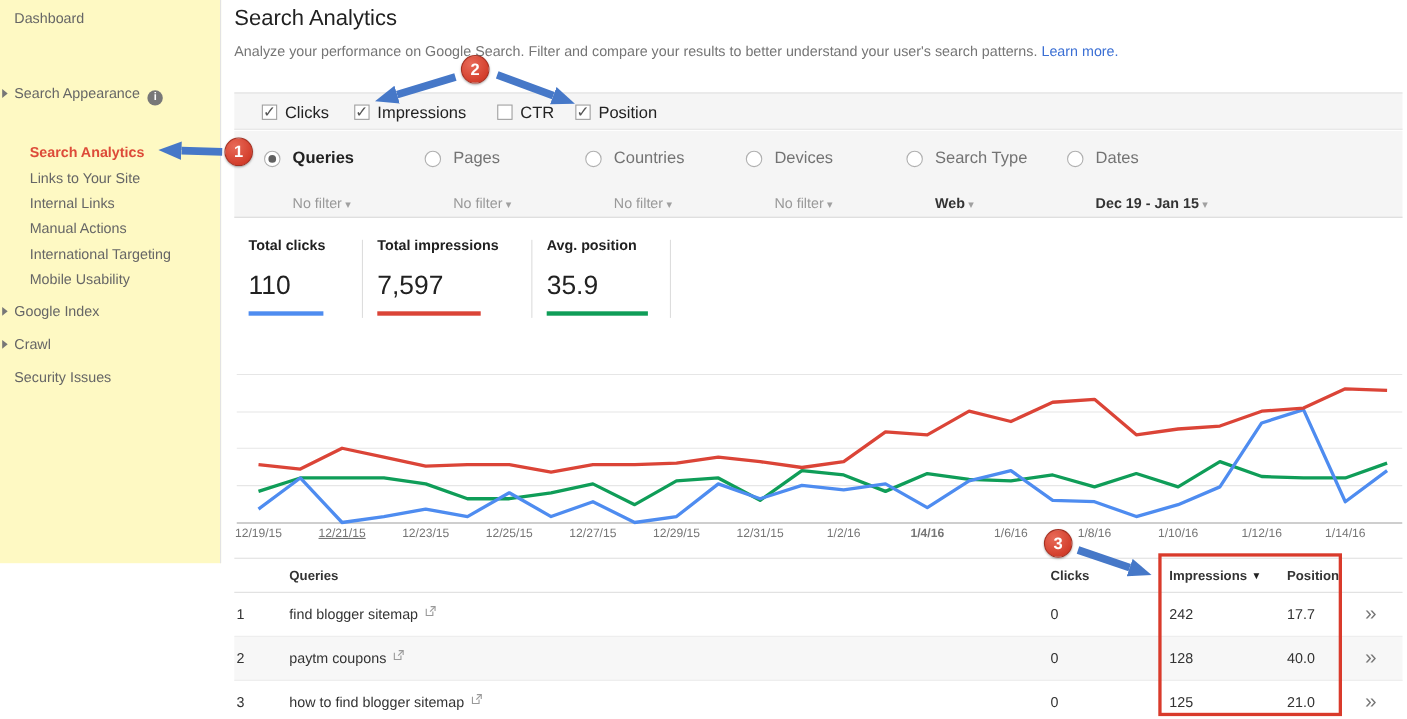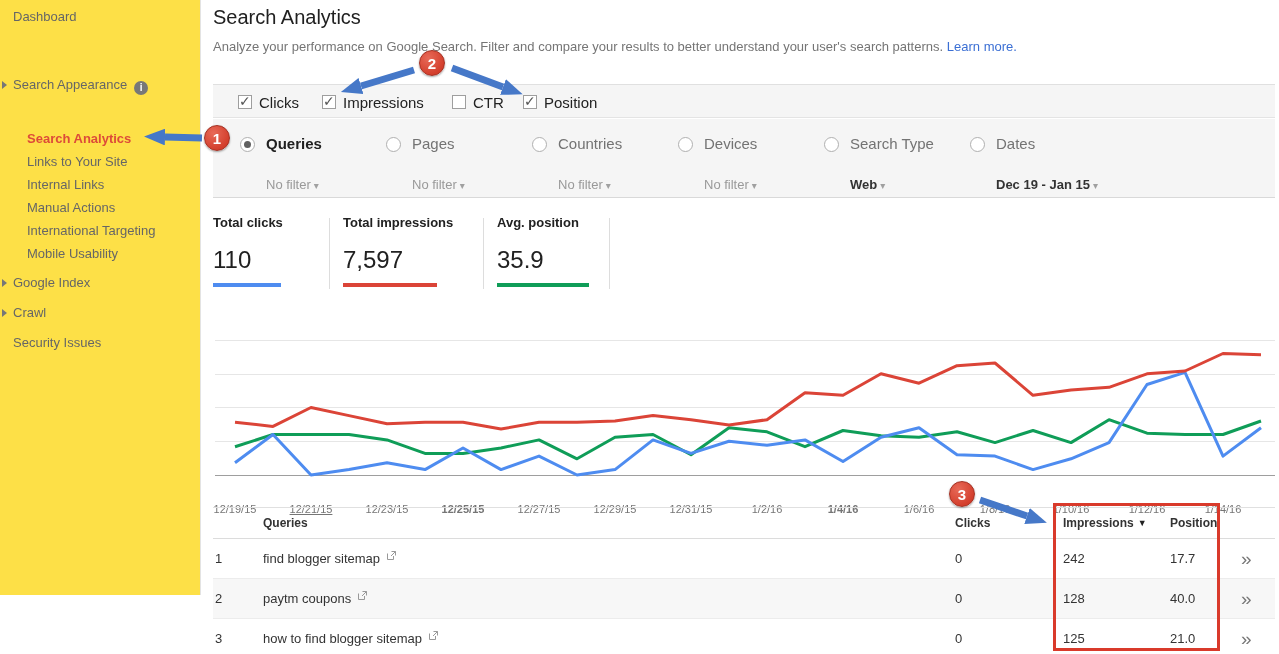--- a/index.html
+++ b/index.html
@@ -1,21 +1,21 @@
 <!DOCTYPE html>
 <html><head>
 <meta charset="utf-8">
 <style>
   * { box-sizing: border-box; margin: 0; padding: 0; }
   html,body { background:#fff; }
   body { font-family: "Liberation Sans", "DejaVu Sans", sans-serif; }
   .screen { position:relative; width:1279px; height:654px; background:#fff; overflow:hidden; }
 
   
-  .sidebar { position:absolute; left:0; top:0; width:201px; height:595px; background:#fde047; border-right:1px solid #e3e3e3; }
+  .sidebar { position:absolute; left:0; top:0; width:201px; height:512px; background:#fef9c3; border-right:1px solid #e3e3e3; }
   .nav-item { position:absolute; left:0; width:100%; height:20px; font-size:13px; color:#666; cursor:pointer; line-height:20px; }
   .nav-item .nav-label { padding-left:13px; display:inline-block; }
   .nav-item.child .nav-label { padding-left:27px; }
   .nav-item.section-open .nav-label { color:#555; font-weight:bold; }
   .nav-item.active .nav-label { color:#dd4b39; font-weight:bold; }
   .tri { position:absolute; top:6px; left:2px; width:0; height:0; }
   .tri.right { border-left:5px solid #777; border-top:4px solid transparent; border-bottom:4px solid transparent; }
   .tri.down  { border-top:5px solid #777; border-left:4px solid transparent; border-right:4px solid transparent; top:8px; }
   .info-badge { display:inline-block; width:14px; height:14px; border-radius:50%; background:#787878; color:#fff;
     font-size:10px; font-weight:bold; text-align:center; line-height:14px; margin-left:7px; vertical-align:-2px; font-style:normal; }
@@ -49,21 +49,21 @@
   
   .card { position:absolute; top:215px; }
   .card-label { font-size:13px; font-weight:bold; color:#212121; }
   .card-value { font-size:24px; color:#212121; margin-top:16px; }
   .card-underline { height:4px; margin-top:9px; }
   .card-divider { position:absolute; top:218px; height:71px; width:1px; background:#ddd; }
 
   
   .chart { position:absolute; left:215px; top:340px; width:1060px; height:154px; }
   #chart-svg { display:block; }
-  .chart-ticks { position:absolute; left:0; top:139px; width:1060px; height:15px;margin-top:24px; }
+  .chart-ticks { position:absolute; left:0; top:139px; width:1060px; height:15px; }
   .chart-ticks .tick { position:absolute; top:0; width:60px; text-align:center; font-size:11px; color:#757575; }
 
   
   .q-table { position:absolute; left:213px; right:4px; top:507px; }
   .t-head { position:relative; height:32px; border-top:1px solid #e0e0e0; border-bottom:1px solid #dcdcdc; }
   .t-row { position:relative; height:40px; border-bottom:1px solid #ececec; background:#fff; }
   .t-row.alt { background:#f7f7f7; }
   .t-cell { position:absolute; top:0; height:100%; display:flex; align-items:center; font-size:13px; color:#333; }
   .t-head .t-cell { font-size:12px; font-weight:bold; color:#333; }
   .c-rank { left:2px; width:30px; }
@@ -163,21 +163,21 @@
         <div class="dim-label">Search Type</div>
         <div class="dim-filter"><span>Web</span><span class="caret">▾</span></div>
       </div>
     <div class="dim-option bold-filter" style="left:757px">
         <span class="radio"></span>
         <div class="dim-label">Dates</div>
         <div class="dim-filter"><span>Dec 19 - Jan 15</span><span class="caret">▾</span></div>
       </div>
   </div>
 
-  <div class="card" style="left:213px">
+  <div class="card" style="left:226px">
     <div class="card-label">Total clicks</div>
     <div class="card-value">110</div>
     <div class="card-underline" style="width: 68px; background: rgb(78, 140, 240);"></div>
   </div>
   <div class="card" style="left:343px">
     <div class="card-label">Total impressions</div>
     <div class="card-value">7,597</div>
     <div class="card-underline" style="width: 94px; background: rgb(219, 68, 55);"></div>
   </div>
   <div class="card" style="left:497px">
@@ -197,21 +197,21 @@
       <line x1="0" y1="101.5" x2="1060" y2="101.5" stroke="#e6e6e6"></line>
       <line x1="0" y1="135.5" x2="1060" y2="135.5" stroke="#9e9e9e"></line>
       <polyline fill="none" stroke-width="3" stroke-linejoin="round" stroke="#0f9d58" points="20.0,106.7 58.0,94.5 96.0,94.5 134.0,94.5 172.0,99.9 210.0,113.4 248.0,113.4 286.0,108.0 324.0,99.9 362.0,118.8 400.0,97.2 438.0,94.5 476.0,114.8 514.0,87.8 552.0,91.8 590.0,106.7 628.0,90.5 666.0,95.8 704.0,97.2 742.0,91.8 780.0,102.6 818.0,90.5 856.0,102.6 894.0,79.7 932.0,93.2 970.0,94.5 1008.0,94.5 1046.0,81.0"></polyline>
       <polyline fill="none" stroke-width="3" stroke-linejoin="round" stroke="#4e8cf0" points="20.0,122.8 58.0,94.5 96.0,135.0 134.0,129.6 172.0,122.8 210.0,129.6 248.0,108.0 286.0,129.6 324.0,116.1 362.0,135.0 400.0,129.6 438.0,99.9 476.0,113.4 514.0,101.3 552.0,105.3 590.0,99.9 628.0,121.5 666.0,97.2 704.0,87.8 742.0,114.8 780.0,116.1 818.0,129.6 856.0,118.8 894.0,102.6 932.0,44.5 970.0,32.4 1008.0,116.1 1046.0,87.8"></polyline>
       <polyline fill="none" stroke-width="3" stroke-linejoin="round" stroke="#db4437" points="20.0,82.3 58.0,86.4 96.0,67.5 134.0,75.6 172.0,83.7 210.0,82.3 248.0,82.3 286.0,89.1 324.0,82.3 362.0,82.3 400.0,81.0 438.0,75.6 476.0,79.7 514.0,85.0 552.0,79.7 590.0,52.7 628.0,55.3 666.0,33.8 704.0,43.2 742.0,25.7 780.0,23.0 818.0,55.3 856.0,50.0 894.0,47.3 932.0,33.8 970.0,31.0 1008.0,13.5 1046.0,14.8"></polyline>
     </svg>
     <div class="chart-ticks" id="chart-ticks">
         <span class="tick" style="left: -10px;">12/19/15</span>
         <span class="tick" style="left: 66px; text-decoration: underline;">12/21/15</span>
         <span class="tick" style="left: 142px;">12/23/15</span>
-        <span class="tick" style="left: 218px; font-weight: bold;">12/25/15</span>
+        <span class="tick" style="left: 218px;">12/25/15</span>
         <span class="tick" style="left: 294px;">12/27/15</span>
         <span class="tick" style="left: 370px;">12/29/15</span>
         <span class="tick" style="left: 446px;">12/31/15</span>
         <span class="tick" style="left: 522px;">1/2/16</span>
         <span class="tick" style="left: 598px; font-weight: bold;">1/4/16</span>
         <span class="tick" style="left: 674px;">1/6/16</span>
         <span class="tick" style="left: 750px;">1/8/16</span>
         <span class="tick" style="left: 826px;">1/10/16</span>
         <span class="tick" style="left: 902px;">1/12/16</span>
         <span class="tick" style="left: 978px;">1/14/16</span>

